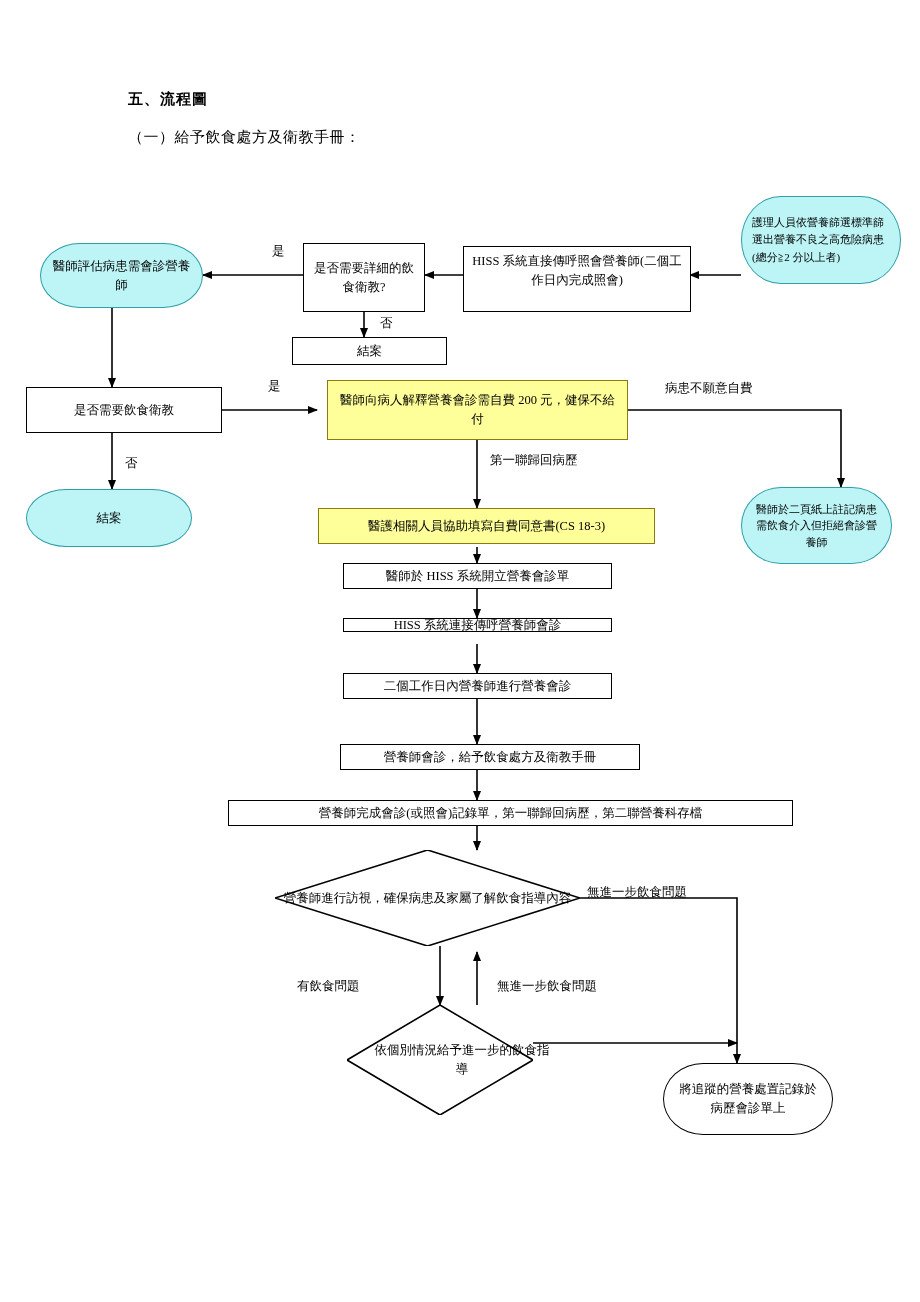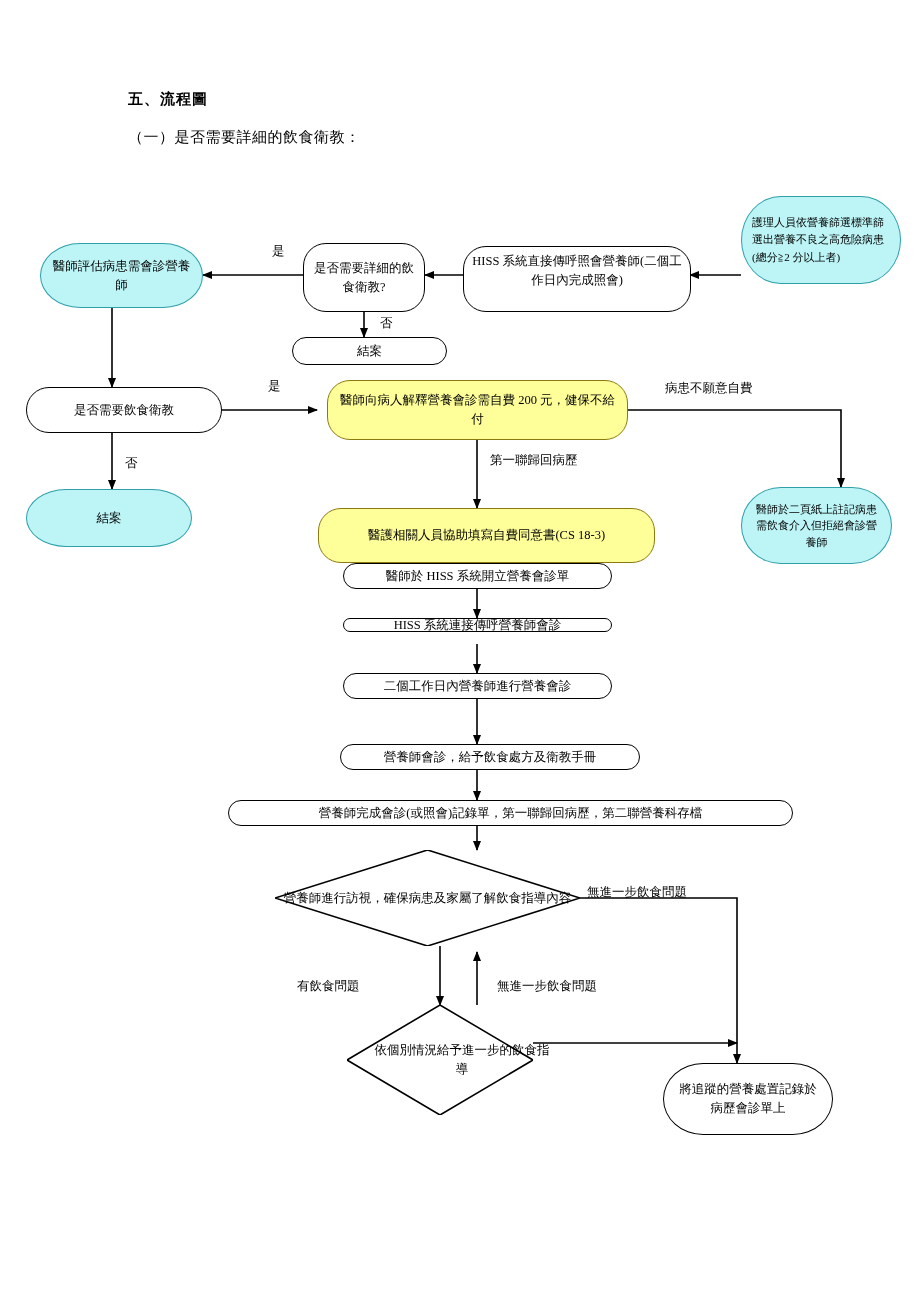--- a/index.html
+++ b/index.html
@@ -8,41 +8,41 @@
     font-family:"Liberation Serif","DejaVu Serif",serif;
     color:#000;position:relative;overflow:hidden;
   }
   #canvas{position:absolute;left:0;top:0;width:920px;height:1302px;}
   svg.lines{position:absolute;left:0;top:0;width:920px;height:1302px;pointer-events:none;}
 
   .hdr{position:absolute;font-weight:bold;font-size:15px;letter-spacing:1px;}
   .sub{position:absolute;font-size:15px;letter-spacing:0.5px;}
 
   .node{position:absolute;box-sizing:border-box;display:flex;align-items:center;
-        justify-content:center;text-align:center;line-height:1.5;font-size:12.5px;border-radius:23px;}
+        justify-content:center;text-align:center;line-height:1.5;font-size:12.5px;}
   .rect{border:1.4px solid #000;background:#fff;}
   .yellow{border:1.4px solid #8a7a10;background:#ffff99;}
   .cyan{border:1.4px solid #2f9fa8;background:#bdf5f7;}
   .round{border-radius:40px/50%;}
   .clip{overflow:hidden;align-items:flex-start;padding-top:5px;}
 
   .diamond{position:absolute;}
   .diamond .dtext{position:absolute;left:0;top:0;width:100%;height:100%;
      display:flex;align-items:center;justify-content:center;text-align:center;
      font-size:12.5px;line-height:1.5;}
 
   .lbl{position:absolute;font-size:12.5px;white-space:nowrap;}
 </style>
 </head>
 <body>
 
 <div id="canvas">
 
   <div class="hdr" style="left:128px;top:90px;">五、流程圖</div>
-  <div class="sub" style="left:128px;top:128px;">（一）是否需要詳細的飲食衛教：</div>
+  <div class="sub" style="left:128px;top:128px;">（一）給予飲食處方及衛教手冊：</div>
 
   <svg class="lines" viewBox="0 0 920 1302">
     <defs>
       <marker id="ah" markerWidth="10" markerHeight="8" refX="9" refY="4" orient="auto" markerUnits="userSpaceOnUse">
         <path d="M0,0 L10,4 L0,8 z" fill="#000"></path>
       </marker>
     </defs>
     <g stroke="#000" stroke-width="1.6" fill="none">
 
       <path d="M741,275 L690,275" marker-end="url(#ah)"></path>
@@ -97,21 +97,21 @@
   <div class="node rect" style="left:292px;top:337px;width:155px;height:28px;">結案</div>
 
   <div class="node rect" style="left:26px;top:387px;width:196px;height:46px;">是否需要飲食衛教</div>
 
   <div class="node cyan round" style="left:26px;top:489px;width:166px;height:58px;">結案</div>
 
   <div class="node yellow" style="left:327px;top:380px;width:301px;height:60px;padding:0 8px;">醫師向病人解釋營養會診需自費 200 元，健保不給付</div>
 
   <div class="node cyan round" style="left:741px;top:487px;width:151px;height:77px;padding:0 12px;font-size:11px;">醫師於二頁紙上註記病患需飲食介入但拒絕會診營養師</div>
 
-  <div class="node yellow" style="left:318px;top:508px;width:337px;height:55px;text-align:right;">醫護相關人員協助填寫自費同意書(CS 18-3)</div>
+  <div class="node yellow" style="left:318px;top:508px;width:337px;height:36px;text-align:right;">醫護相關人員協助填寫自費同意書(CS 18-3)</div>
 
   <div class="node rect" style="left:343px;top:563px;width:269px;height:26px;">醫師於 HISS 系統開立營養會診單</div>
 
   <div class="node rect" style="left:343px;top:618px;width:269px;height:14px;">HISS 系統連接傳呼營養師會診</div>
 
   <div class="node rect" style="left:343px;top:673px;width:269px;height:26px;">二個工作日內營養師進行營養會診</div>
 
   <div class="node rect" style="left:340px;top:744px;width:300px;height:26px;">營養師會診，給予飲食處方及衛教手冊</div>
 
   <div class="node rect" style="left:228px;top:800px;width:565px;height:26px;">營養師完成會診(或照會)記錄單，第一聯歸回病歷，第二聯營養科存檔</div>

